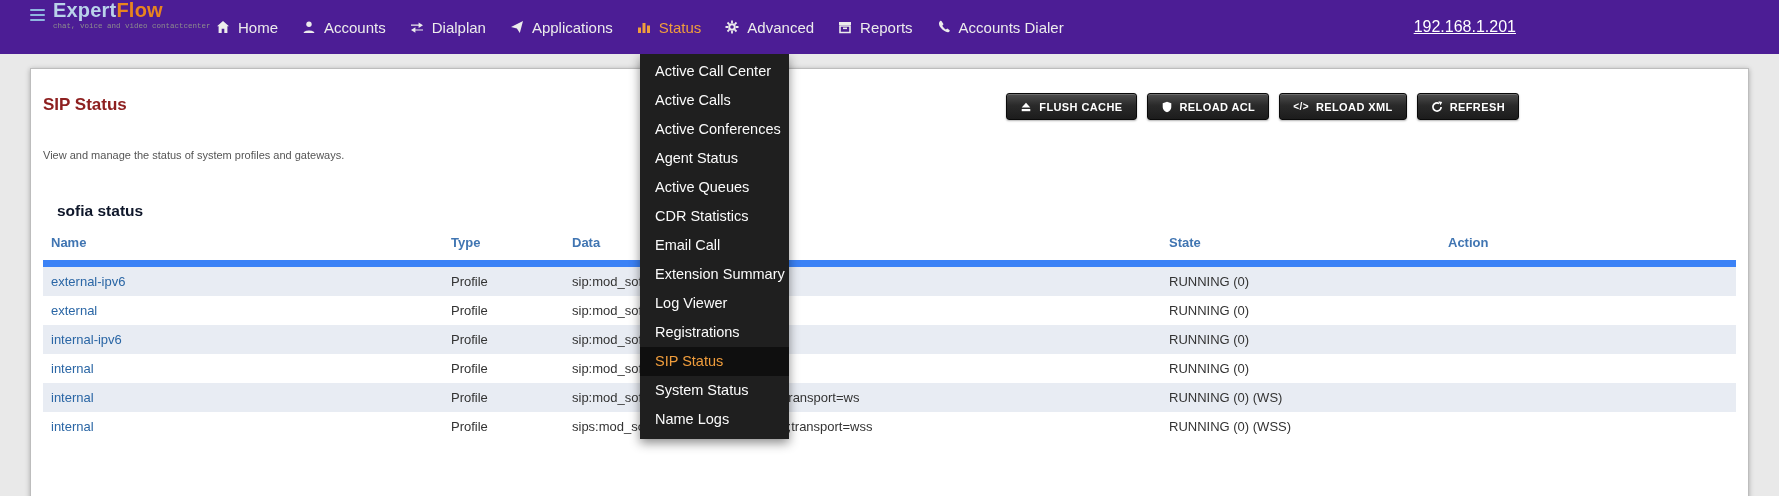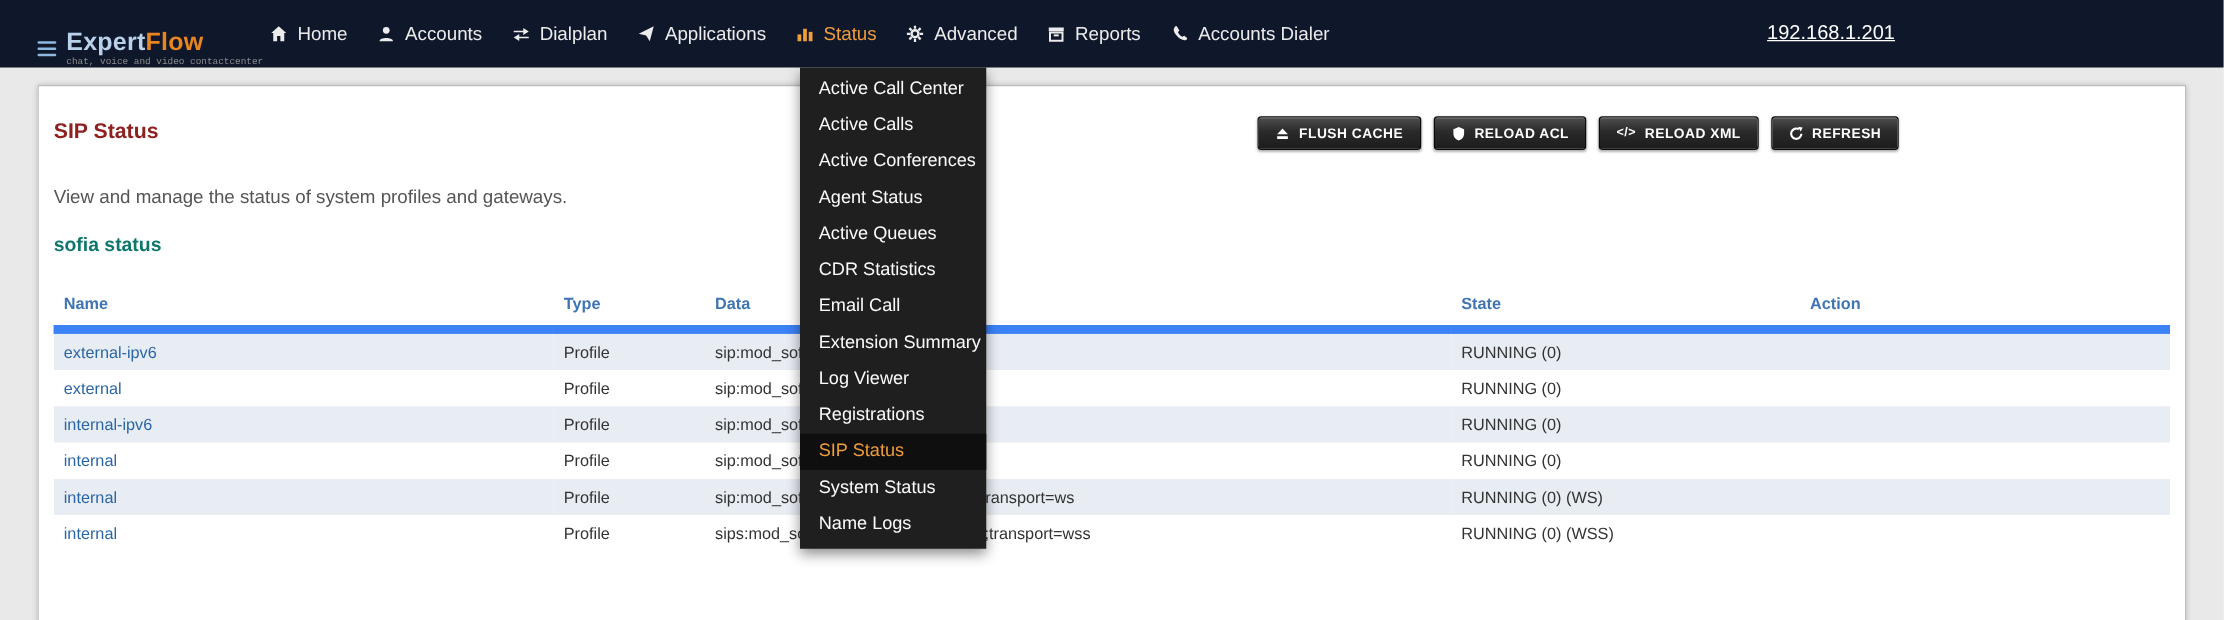--- a/index.html
+++ b/index.html
@@ -1,42 +1,42 @@
 <!DOCTYPE html>
 <html><head>
 <meta charset="utf-8">
 <style>
   html,body{margin:0;padding:0;}
   body{
     width:1779px;height:496px;position:relative;overflow:hidden;
     background:#e9e9e9;font-family:"Liberation Sans",sans-serif;
   }
   
-  .navbar{position:absolute;top:0;left:0;width:100%;height:54px;background:#0f172a;display:flex;align-items:flex-end;z-index:100;}
+  .navbar{position:absolute;top:0;left:0;width:100%;height:54px;background:#4c1d95;display:flex;align-items:flex-start;z-index:100;}
   .logo{display:flex;align-items:center;gap:8px;margin-left:30px;width:150px;cursor:pointer;}
   .logo-bars{display:flex;flex-direction:column;gap:2.5px;}
   .logo-bars span{display:block;width:15px;height:2.5px;background:#8fb8e0;border-radius:1px;}
   .logo-name{font-size:20px;font-weight:bold;line-height:1;letter-spacing:.2px;white-space:nowrap;}
   .logo-expert{color:#b9d2ea;}
   .logo-flow{color:#e8851e;}
   .logo-tagline{font-size:7.5px;color:#8d8d8d;margin-top:2px;white-space:nowrap;font-family:Liberation Mono, monospace;}
   .nav-menu{display:flex;align-items:center;height:100%;margin-left:24px;}
   .nav-item{display:flex;align-items:center;gap:8px;padding:0 12px;height:100%;color:#ececec;font-size:15px;cursor:pointer;white-space:nowrap;}
   .nav-item svg{width:14px;height:14px;fill:currentColor;}
   .nav-item.active{color:#f09d3c;}
   .server-ip{position:absolute;right:263px;top:50%;transform:translateY(-50%);color:#ffffff;font-size:16px;text-decoration:underline;}
   
   .dropdown{position:absolute;left:640px;top:54px;width:149px;background:#1f1f1f;z-index:90;padding:3px 0 5px;box-shadow:0 4px 10px rgba(0,0,0,.45);}
   .dropdown-item{height:29px;line-height:29px;padding-left:15px;color:#fbfbfb;font-size:14.5px;cursor:pointer;white-space:nowrap;}
   .dropdown-item.active{color:#f09d3c;background:#0f0f0f;}
   
   .card{position:absolute;left:30px;top:68px;width:1717px;height:440px;background:#ffffff;border:1px solid #bdbdbd;box-shadow:0 1px 5px rgba(0,0,0,.28);z-index:1;}
   .page-title{position:absolute;left:12px;top:26px;margin:0;font-size:17px;font-weight:bold;color:#8e2020;}
-  .page-desc{position:absolute;left:12px;top:80px;margin:0;font-size:15px;color:#555555;}
-  .section-title{position:absolute;left:12px;top:119px;margin:0;font-size:15.5px;font-weight:bold;color:#0f766e;}
+  .page-desc{position:absolute;left:12px;top:80px;margin:0;font-size:11px;color:#555555;}
+  .section-title{position:absolute;left:12px;top:119px;margin:14px;font-size:15.5px;font-weight:bold;color:#0f172a;}
   
   .toolbar{position:absolute;top:24px;right:229px;display:flex;gap:10px;}
   .btn{height:27px;display:flex;align-items:center;gap:7px;padding:0 13px;
        background:linear-gradient(#4e4e4e,#2a2a2a 45%,#1c1c1c);
        border:1px solid #0a0a0a;border-radius:3px;color:#ffffff;
        font-size:11px;font-weight:bold;letter-spacing:.4px;cursor:pointer;
        font-family:"Liberation Sans",sans-serif;
        box-shadow:inset 0 1px 0 rgba(255,255,255,.18),0 1px 2px rgba(0,0,0,.3);}
   .btn svg{width:12px;height:12px;fill:currentColor;}
   .btn .code-glyph{font-size:10px;font-weight:bold;line-height:1;}

